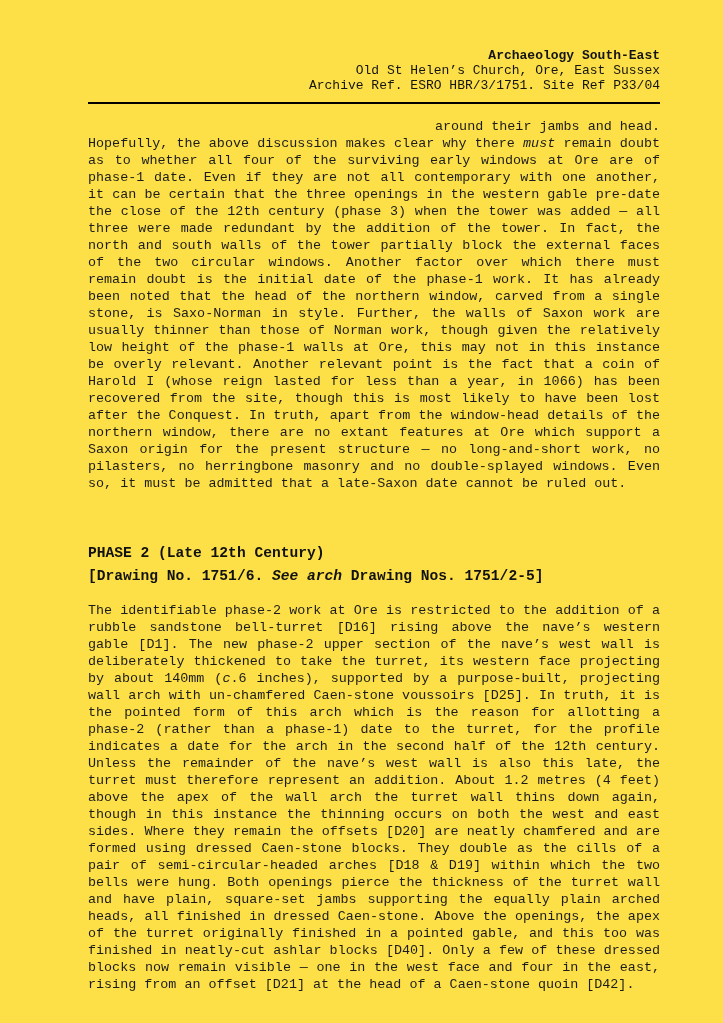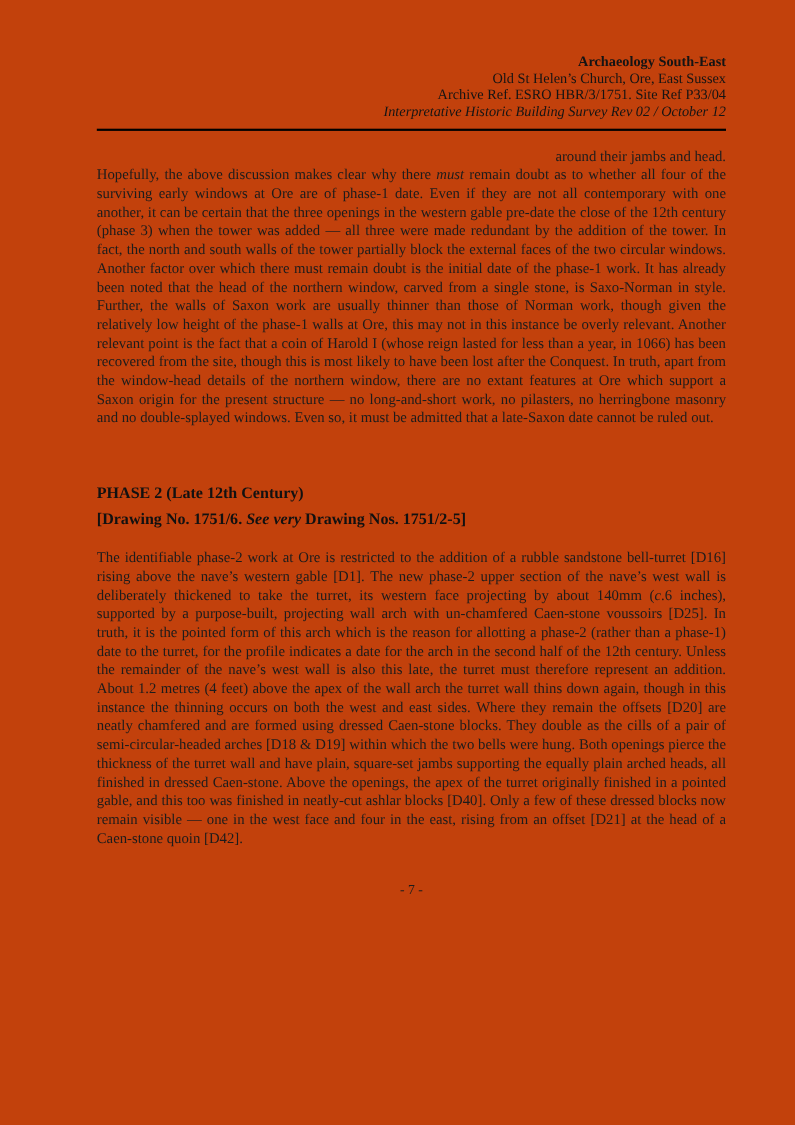--- a/index.html
+++ b/index.html
@@ -4,24 +4,24 @@
 <style>
   html, body {
     margin: 0;
     padding: 0;
     background: #ffffff;
   }
   .page {
     position: relative;
     width: 723px;
     height: 1023px;
-    background: #c2410c;
+    background: #fde047;
     box-sizing: border-box;
     padding: 48px 63px 0 88px;
-    font-family: Liberation Serif, serif;
+    font-family: Liberation Mono, monospace;
     color: #1c1c1c;
     overflow: hidden;
   }
   .page-header {
     text-align: right;
     font-size: 13px;
     line-height: 15px;
     color: #141414;
   }
   .hdr-bold { font-weight: bold; }
@@ -67,32 +67,31 @@
 </style>
 </head>
 <body>
 
 <div class="page">
 
   <header class="page-header">
     <div class="hdr-bold">Archaeology South-East</div>
     <div>Old St Helen’s Church, Ore, East Sussex</div>
     <div>Archive Ref. ESRO HBR/3/1751.  Site Ref P33/04</div>
-    <div class="hdr-italic">Interpretative Historic Building Survey Rev 02 / October 12</div>
   </header>
 
   <hr class="header-rule">
 
   <p class="para para-continuation">around their jambs and head.</p>
 
   <p class="para para-phase1"><span>Hopefully, the above discussion makes clear why there </span><i>must</i><span> remain doubt as to whether all four of the surviving early windows at Ore are of phase-1 date.  Even if they are not all contemporary with one another, it can be certain that the three openings in the western gable pre-date the close of the 12th century (phase 3) when the tower was added — all three were made redundant by the addition of the tower.  In fact, the north and south walls of the tower partially block the external faces of the two circular windows.  Another factor over which there must remain doubt is the initial date of the phase-1 work.  It has already been noted that the head of the northern window, carved from a single stone, is Saxo-Norman in style.  Further, the walls of Saxon work are usually thinner than those of Norman work, though given the relatively low height of the phase-1 walls at Ore, this may not in this instance be overly relevant.  Another relevant point is the fact that a coin of Harold I (whose reign lasted for less than a year, in 1066) has been recovered from the site, though this is most likely to have been lost after the Conquest.  In truth, apart from the window-head details of the northern window, there are no extant features at Ore which support a Saxon origin for the present structure — no long-and-short work, no pilasters, no herringbone masonry and no double-splayed windows.  Even so, it must be admitted that a late-Saxon date cannot be ruled out.</span></p>
 
   <h2 class="section-heading">
     <span class="h-line">PHASE 2 (Late 12th Century)</span>
-    <span class="h-line"><span>[Drawing No. 1751/6.  </span><i>See very</i><span> Drawing Nos. 1751/2-5]</span></span>
+    <span class="h-line"><span>[Drawing No. 1751/6.  </span><i>See arch</i><span> Drawing Nos. 1751/2-5]</span></span>
   </h2>
 
   <p class="para para-phase2"><span>The identifiable phase-2 work at Ore is restricted to the addition of a rubble sandstone bell-turret [D16] rising above the nave’s western gable [D1].  The new phase-2 upper section of the nave’s west wall is deliberately thickened to take the turret, its western face projecting by about 140mm (</span><i>c</i><span>.6 inches), supported by a purpose-built, projecting wall arch with un-chamfered Caen-stone voussoirs [D25].  In truth, it is the pointed form of this arch which is the reason for allotting a phase-2 (rather than a phase-1) date to the turret, for the profile indicates a date for the arch in the second half of the 12th century.  Unless the remainder of the nave’s west wall is also this late, the turret must therefore represent an addition.  About 1.2 metres (4 feet) above the apex of the wall arch the turret wall thins down again, though in this instance the thinning occurs on both the west and east sides.  Where they remain the offsets [D20] are neatly chamfered and are formed using dressed Caen-stone blocks.  They double as the cills of a pair of semi-circular-headed arches [D18 &amp; D19] within which the two bells were hung.  Both openings pierce the thickness of the turret wall and have plain, square-set jambs supporting the equally plain arched heads, all finished in dressed Caen-stone.  Above the openings, the apex of the turret originally finished in a pointed gable, and this too was finished in neatly-cut ashlar blocks [D40].  Only a few of these dressed blocks now remain visible — one in the west face and four in the east, rising from an offset [D21] at the head of a Caen-stone quoin [D42].</span></p>
 
 
   <div class="page-footer">- 7 -</div>
 
 </div>
 
 </body></html>

